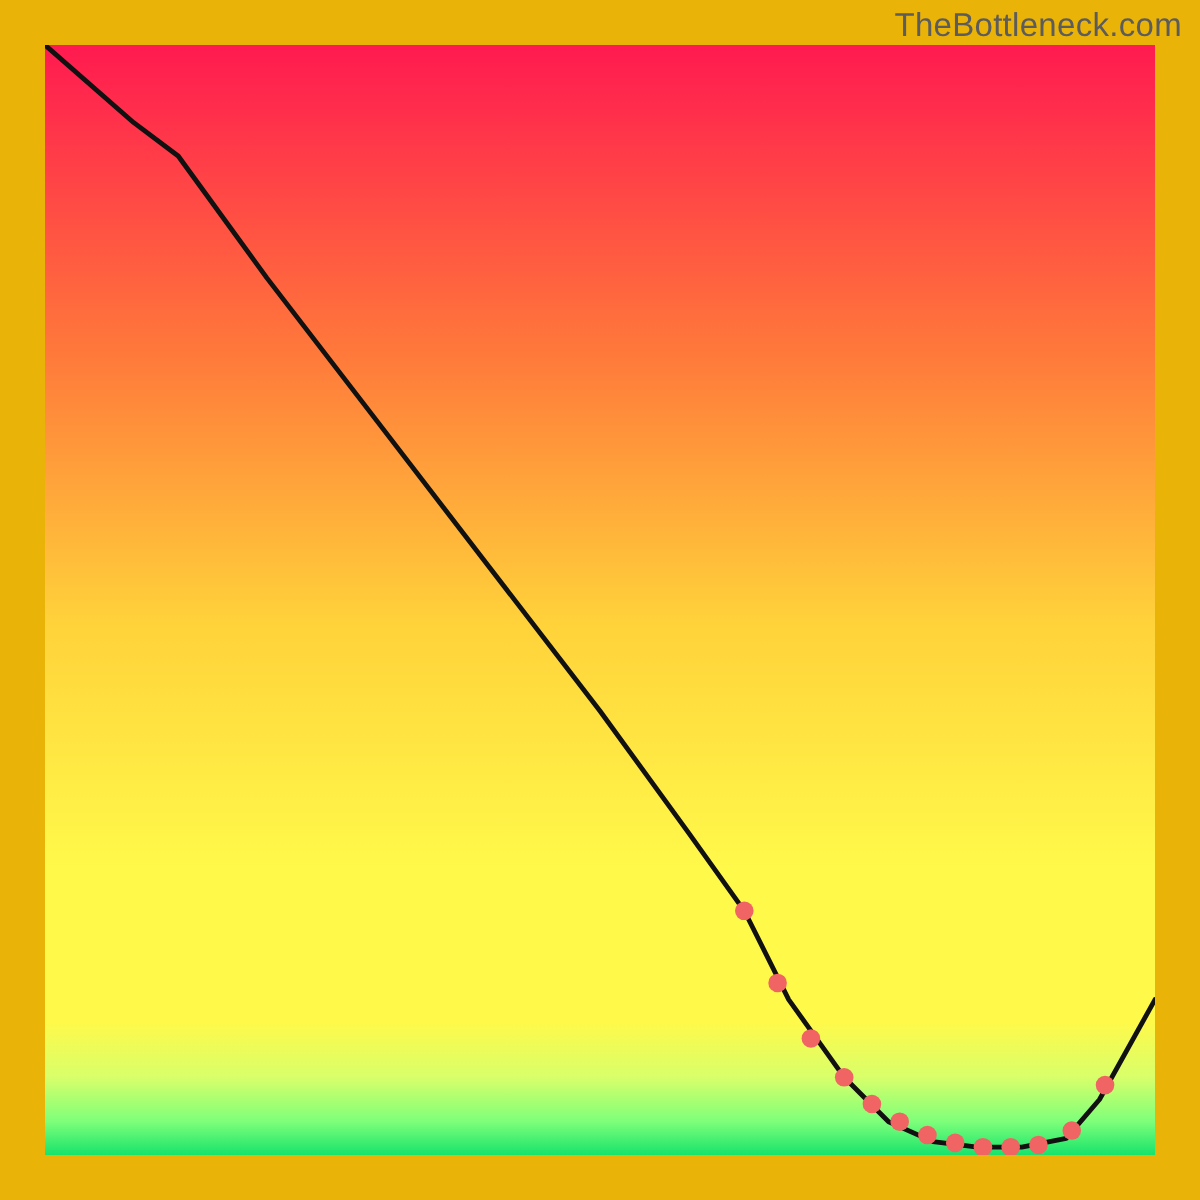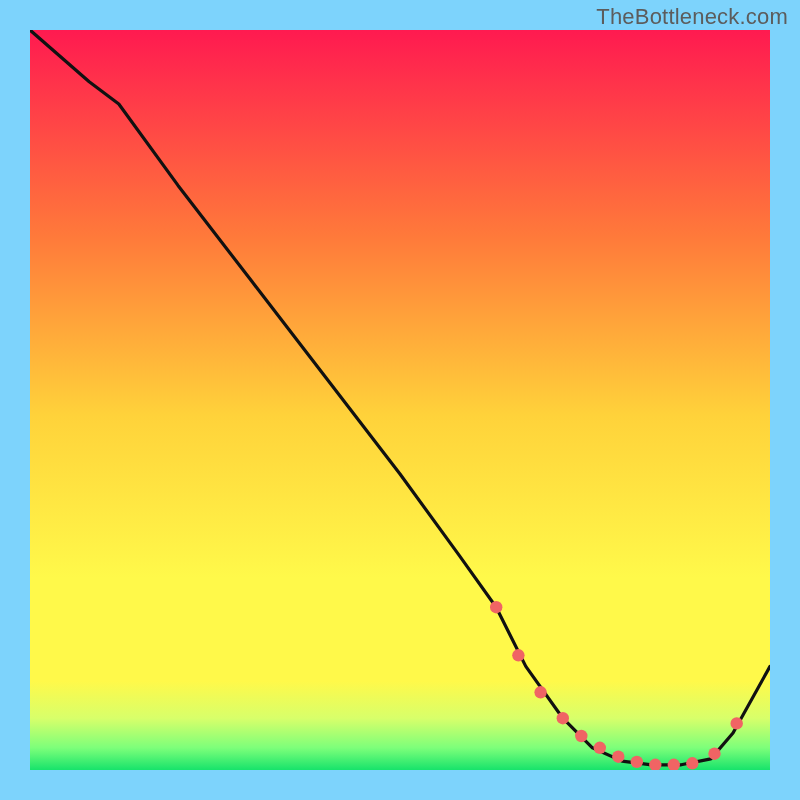--- a/index.html
+++ b/index.html
@@ -9,21 +9,21 @@
     height: 800px;
     background: #000;
     overflow: hidden;
   }
   .frame {
     position: absolute;
     left: 0;
     top: 0;
     width: 800px;
     height: 800px;
-    background: #7dd3fc;
+    background: #eab308;
   }
   .plot {
     position: absolute;
     left: 30px;
     top: 30px;
     width: 740px;
     height: 740px;
     overflow: hidden;
   }
   .gradient {

